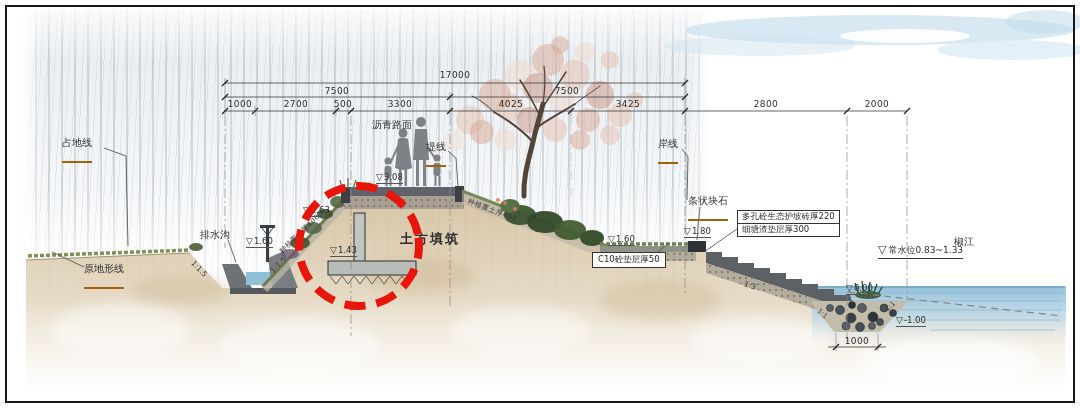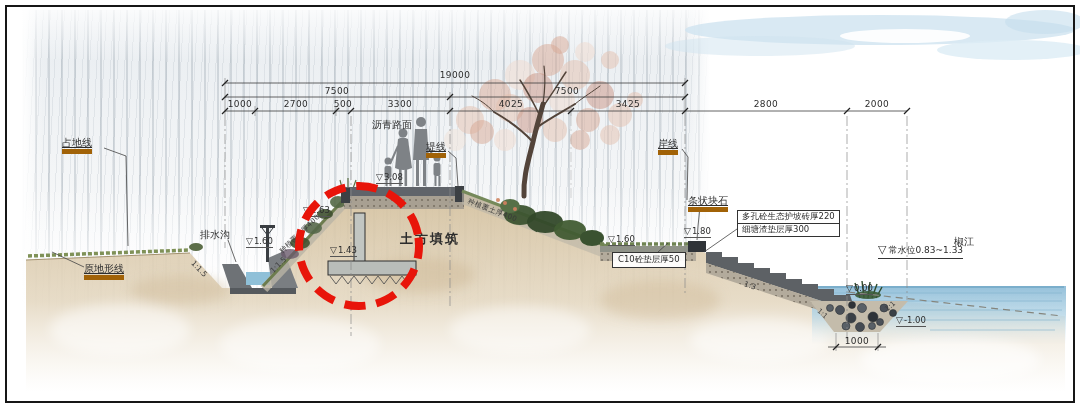--- a/index.html
+++ b/index.html
@@ -12,31 +12,31 @@
       repeating-linear-gradient(93deg, rgba(168,178,188,.22) 0 1px, rgba(0,0,0,0) 1px 7px),
       linear-gradient(180deg, rgba(213,221,228,.55), rgba(224,229,233,.35) 55%, rgba(255,255,255,0));}
   .forest-fade{position:absolute;left:22px;top:10px;width:688px;height:318px;z-index:1;
     background:linear-gradient(180deg, rgba(255,255,255,.8), rgba(255,255,255,0) 16%, rgba(255,255,255,0) 55%, #fff 97%),
                linear-gradient(90deg, #fff, rgba(255,255,255,0) 3%, rgba(255,255,255,0) 97%, #fff);}
   svg.main{position:absolute;left:0;top:0;z-index:2;}
   svg.hl{position:absolute;left:0;top:0;z-index:30;pointer-events:none;}
   .t{position:absolute;z-index:10;color:#2d2d2d;white-space:nowrap;line-height:1.15;}
   .dim{font-size:9px;transform:translateX(-50%);letter-spacing:.4px;}
   .lbl{font-size:10px;}
-  .u{border-bottom:5px solid #a16207;padding-bottom:0;text-decoration:underline;}
+  .u{border-bottom:2px solid #a16207;padding-bottom:12px;}
   .elev{font-size:8.5px;border-bottom:1px solid #555;}
   .elev .tri{font-size:9px;margin-right:1px;}
   .slope{font-size:7.5px;transform-origin:left center;color:#3c3c3c;}
   .layer{font-size:7px;transform-origin:left center;color:#3a3a3a;letter-spacing:.5px;}
   .wl{font-size:9px;border-bottom:1px solid #333;padding-bottom:1px;}
   .wl .tri{font-size:11px;margin-right:2px;}
   .box{border:1px solid #333;background:rgba(255,255,255,.93);font-size:8.5px;}
   .box .row{padding:1px 4px;}
   .box .row.first{border-bottom:1px solid #333;}
-  .cbox{border:1px solid #333;background:rgba(255,255,255,.93);font-size:8.5px;padding:2px 5px;margin-left:20px;}
+  .cbox{border:1px solid #333;background:rgba(255,255,255,.93);font-size:8.5px;padding:2px 5px;}
   .fill-lbl{font-size:13px;letter-spacing:2px;font-weight:bold;}
 </style>
 </head>
 <body>
 
 <div id="scene">
   <div class="forest"></div>
   <div class="forest-fade"></div>
 
   <svg class="main" width="1080" height="408" viewBox="0 0 1080 408">
@@ -305,21 +305,21 @@
       <polyline points="84,267 52,252"></polyline>
       <polyline points="448,151 456,158 458,186"></polyline>
       <polyline points="682,149 688,157 687,200"></polyline>
       <polyline points="700,207 698,226 697,240"></polyline>
       <polyline points="737,229 704,252"></polyline>
       <polyline points="658,252 668,243"></polyline>
       <polyline points="228,240 236,262"></polyline>
     </g>
   </svg>
 
-  <div class="t dim" style="left:455px;top:70px">19000</div>
+  <div class="t dim" style="left:455px;top:70px">17000</div>
   <div class="t dim" style="left:337px;top:86px">7500</div>
   <div class="t dim" style="left:567px;top:86px">7500</div>
   <div class="t dim" style="left:240px;top:99px">1000</div>
   <div class="t dim" style="left:296px;top:99px">2700</div>
   <div class="t dim" style="left:343px;top:99px">500</div>
   <div class="t dim" style="left:400px;top:99px">3300</div>
   <div class="t dim" style="left:511px;top:99px">4025</div>
   <div class="t dim" style="left:628px;top:99px">3425</div>
   <div class="t dim" style="left:766px;top:99px">2800</div>
   <div class="t dim" style="left:877px;top:99px">2000</div>

